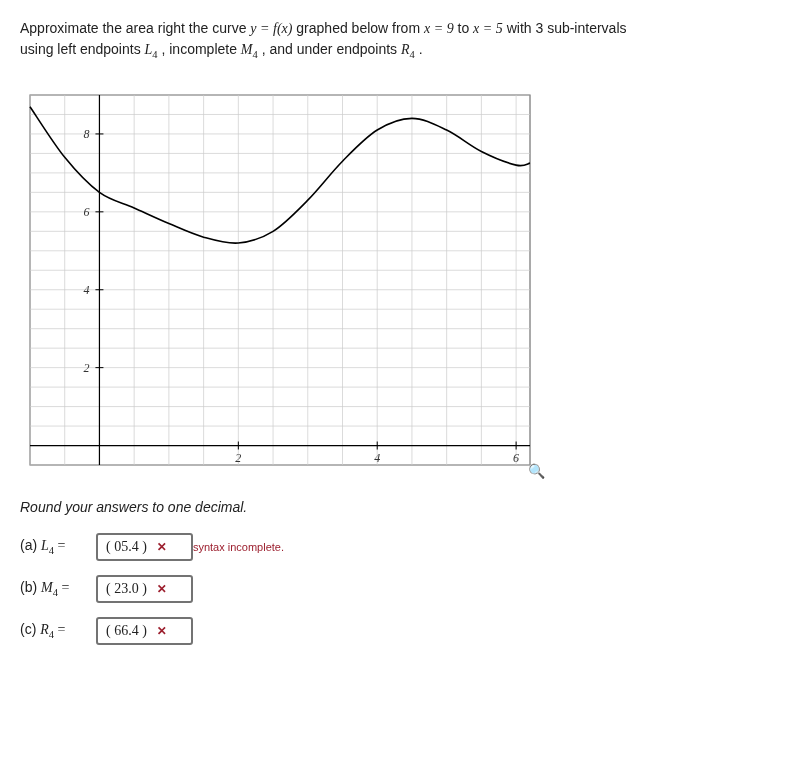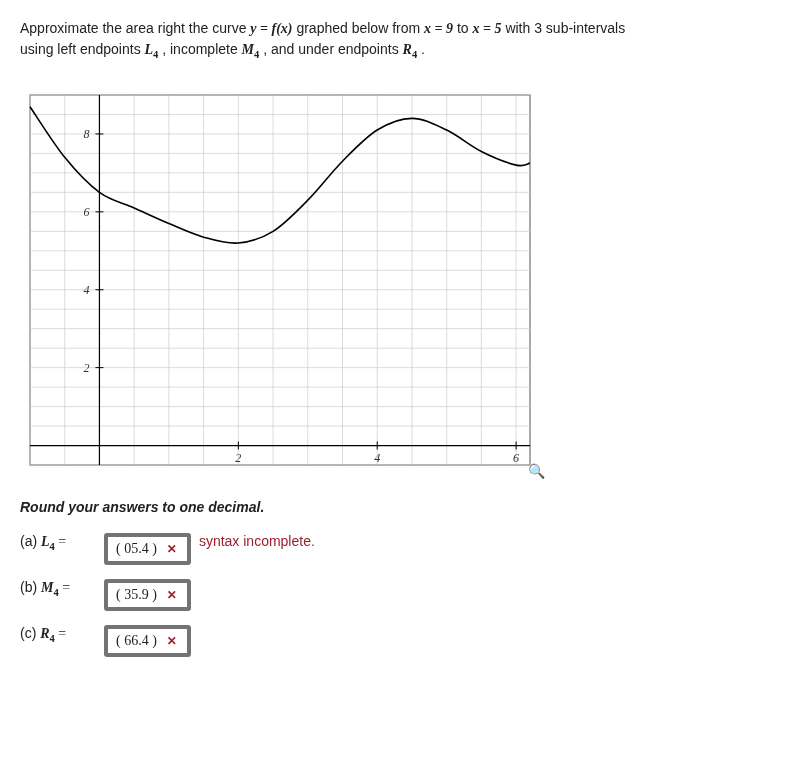--- a/index.html
+++ b/index.html
@@ -11,21 +11,20 @@
     width:812px;
     box-sizing:border-box;
   }
   .prompt{
     line-height:1.5;
     margin-bottom:22px;
   }
   .math{
     font-family:"Times New Roman",serif;
     font-style:italic;
-    font-weight:bold;
   }
   .mathrm{
     font-family:"Times New Roman",serif;
     font-style:normal;
   }
   .sub{
     font-size:0.75em;
     vertical-align:sub;
     font-style:normal;
   }
@@ -41,52 +40,51 @@
   .mag{
     position:absolute;
     right:-6px;
     bottom:-4px;
     font-size:14px;
     color:#888;
   }
   .round-note{
     font-style:italic;
     margin:24px 0 18px 0;
-    font-weight:bold;
   }
   .answer-row{
     display:flex;
+    align-items:center;
     margin:14px 0;
-    gap:8px;
   }
   .answer-label{
     min-width:76px;
   }
   .answer-box{
-    border:4px solid #737373;
+    border:2px solid #737373;
     border-radius:3px;
-    padding:4px 10px 4px 8px;
+    padding:4px 24px 4px 8px;
     display:flex;
     align-items:center;
     gap:10px;
     font-family:"Times New Roman",serif;
     min-width:52px;
   }
   .answer-box .val{
     color:#222;
   }
   .answer-box .x-icon{
     color:#9c1f2e;
     font-weight:bold;
     font-family:Arial,sans-serif;
     font-size:12px;
   }
   .feedback{
     color:#9c1f2e;
-    font-size:14px;
+    font-size:11px;
   }
 </style>
 </head>
 <body>
 
 <div class="prompt">
   <span>Approximate the area right the curve </span>
   <span class="math">y = f(x)</span>
   <span> graphed below from </span>
   <span class="math">x = 9</span>
@@ -173,21 +171,21 @@
     <span class="x-icon">✕</span>
   </span>
   <span class="feedback">syntax incomplete.</span>
 </div>
 
 <div class="answer-row">
   <span class="answer-label">
     <span>(b) </span><span class="math"><span>M</span><span class="sub">4</span></span><span class="mathrm"> = </span>
   </span>
   <span class="answer-box">
-    <span class="val">( 35.9 )</span>
+    <span class="val">( 23.0 )</span>
     <span class="x-icon">✕</span>
   </span>
   <span class="feedback"></span>
 </div>
 
 <div class="answer-row">
   <span class="answer-label">
     <span>(c) </span><span class="math"><span>R</span><span class="sub">4</span></span><span class="mathrm"> = </span>
   </span>
   <span class="answer-box">

